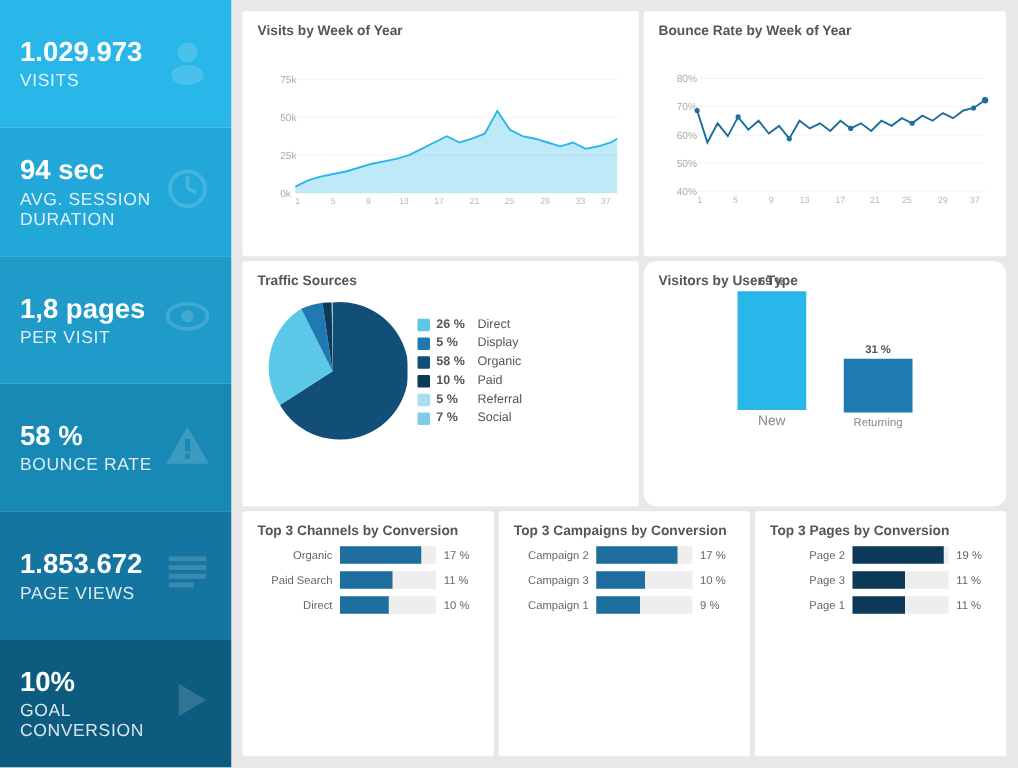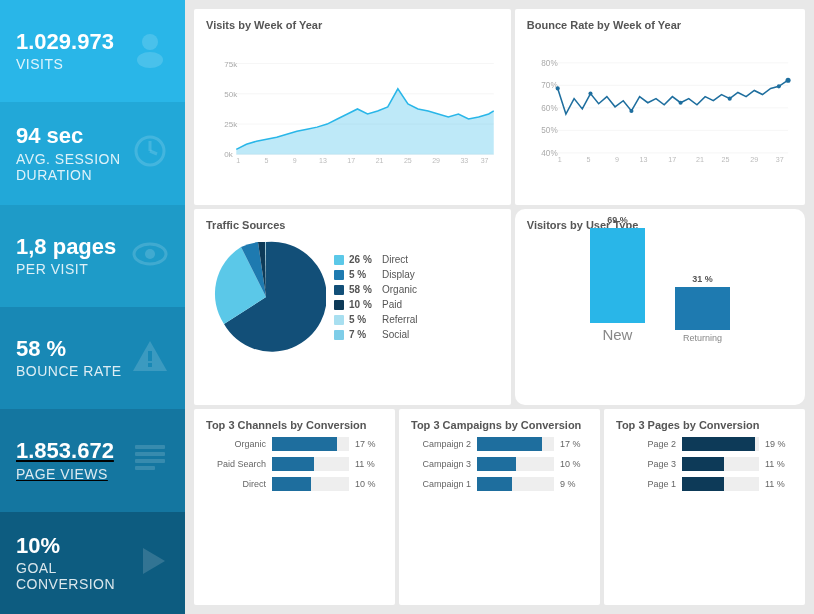--- a/index.html
+++ b/index.html
@@ -7,21 +7,21 @@
 
     .dashboard { display: flex; width: 814px; height: 614px; }
 
     
     .sidebar { width: 185px; min-width: 185px; display: flex; flex-direction: column; }
     .sidebar-item { display: flex; align-items: center; justify-content: space-between; padding: 14px 16px; flex: 1; position: relative; }
     .sidebar-item:nth-child(1) { background: #29b6e8; gap: 12px; }
     .sidebar-item:nth-child(2) { background: #22a8d8; }
     .sidebar-item:nth-child(3) { background: #1e9bc8; }
     .sidebar-item:nth-child(4) { background: #1888b5; }
-    .sidebar-item:nth-child(5) { background: #1476a0; text-decoration: underline; }
+    .sidebar-item:nth-child(5) { background: #1476a0; }
     .sidebar-item:nth-child(6) { background: #0d5c80; }
     .sidebar-text { }
     .sidebar-value { font-size: 22px; font-weight: bold; color: #fff; line-height: 1.1; }
     .sidebar-label { font-size: 14px; color: rgba(255,255,255,0.85); text-transform: uppercase; letter-spacing: 0.5px; margin-top: 2px; }
     .sidebar-icon { opacity: 0.3; }
 
     
     .main { flex: 1; display: flex; flex-direction: column; gap: 4px; padding: 9px; background: #e8e8e8; }
 
     .main-row { display: flex; gap: 4px; flex: 1; }
@@ -275,21 +275,21 @@
         </div>
       </div>
 
       <div class="card visitors-card" style="flex:1">
         <div class="card-title">Visitors by User Type</div>
         <div style="display:flex; align-items:flex-end; justify-content:center; gap:30px; height:110px; padding-bottom:4px;">
 
           <div style="display:flex;flex-direction:column;align-items:center;gap:3px;">
             <span style="font-size:9px;color:#555;font-weight:bold;">69 %</span>
             <div style="width:55px;height:95px;background:#29b6e8;"></div>
-            <span style="font-size:15px;color:#888;">New</span>
+            <span style="font-size:11px;color:#888;">New</span>
           </div>
 
           <div style="display:flex;flex-direction:column;align-items:center;gap:3px;">
             <span style="font-size:9px;color:#555;font-weight:bold;">31 %</span>
             <div style="width:55px;height:43px;background:#1e7ab0;"></div>
             <span style="font-size:9px;color:#888;">Returning</span>
           </div>
         </div>
       </div>
 

